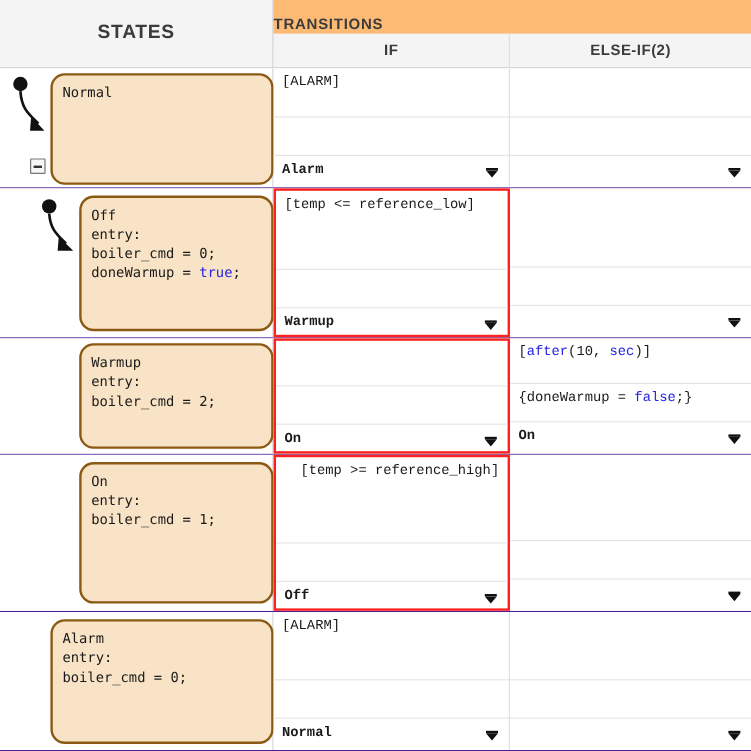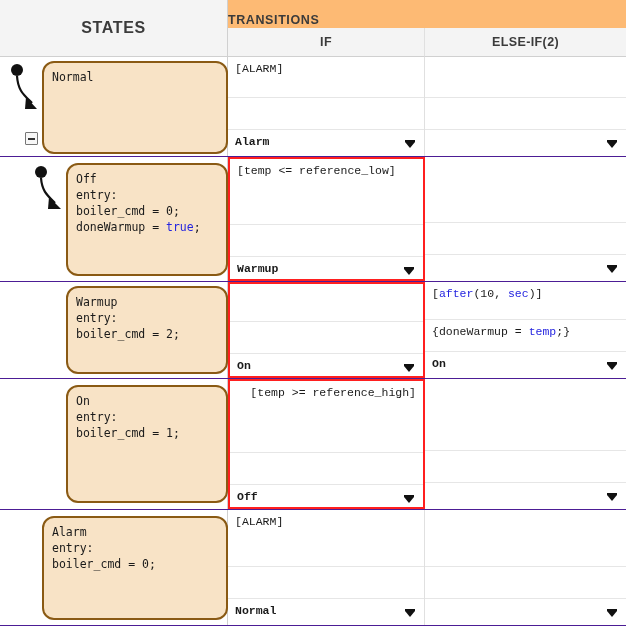--- a/index.html
+++ b/index.html
@@ -188,21 +188,21 @@
       <div class="row" style="top: 282px; height: 97px;">
         <div class="states-cell">
           <div class="state-box" style="left: 66px; top: 4px; width: 162px; height: 88px;">Warmup<br>entry:<br>boiler_cmd = 2;</div>
         </div>
         <div class="tcell col-if selected">
           <div class="sub act" style="top: 37px; height: 32px;"></div>
           <div class="sub dest" style="top: 69px; height: 28px;">On<span class="caret"></span></div>
         </div>
         <div class="tcell col-else">
           <div class="sub cond" style="height: 37px;">[<span class="kw">after</span>(10, <span class="kw">sec</span>)]</div>
-          <div class="sub act" style="top: 37px; height: 32px;">{doneWarmup = <span class="kw">temp</span>;}</div>
+          <div class="sub act" style="top: 37px; height: 32px;">{doneWarmup = <span class="kw">false</span>;}</div>
           <div class="sub dest" style="top: 69px; height: 28px;">On<span class="caret"></span></div>
         </div>
       </div>
       <div class="row" style="top: 379px; height: 131px;">
         <div class="states-cell">
           <div class="state-box" style="left: 66px; top: 6px; width: 162px; height: 118px;">On<br>entry:<br>boiler_cmd = 1;</div>
         </div>
         <div class="tcell col-if selected">
           <div class="sub cond" style="height: 71px; text-align: right;">[temp &gt;= reference_high]</div>
           <div class="sub act" style="top: 71px; height: 32px;"></div>

